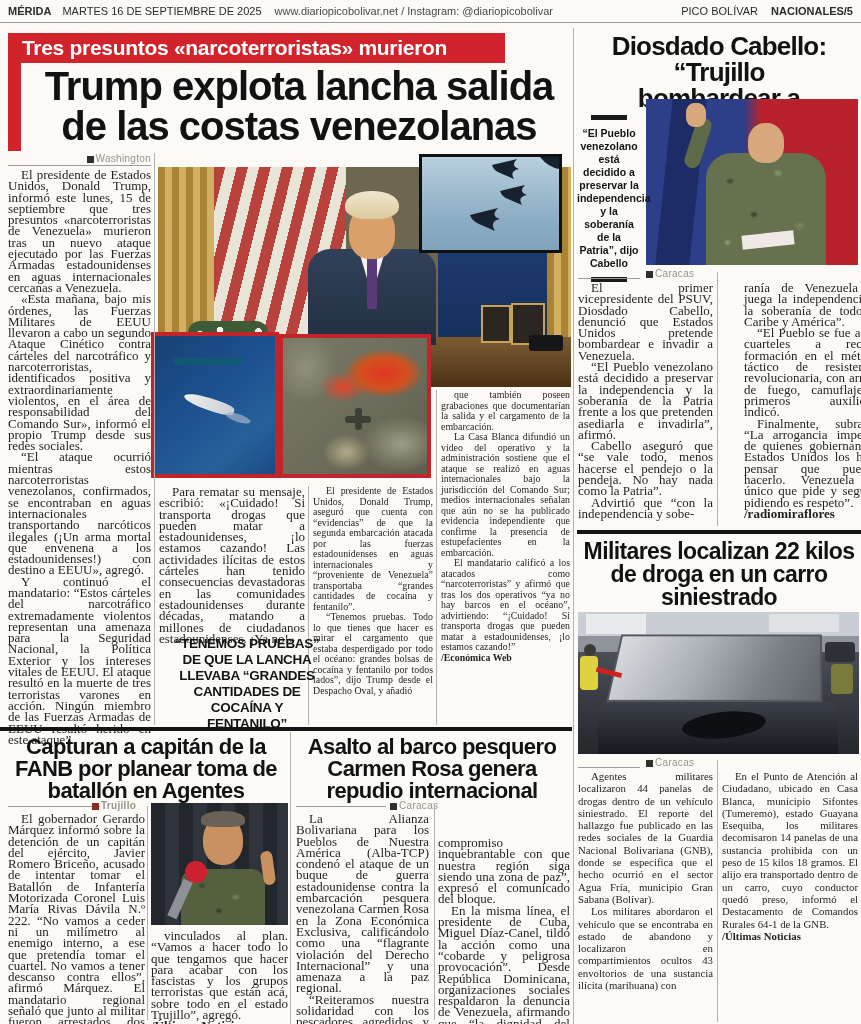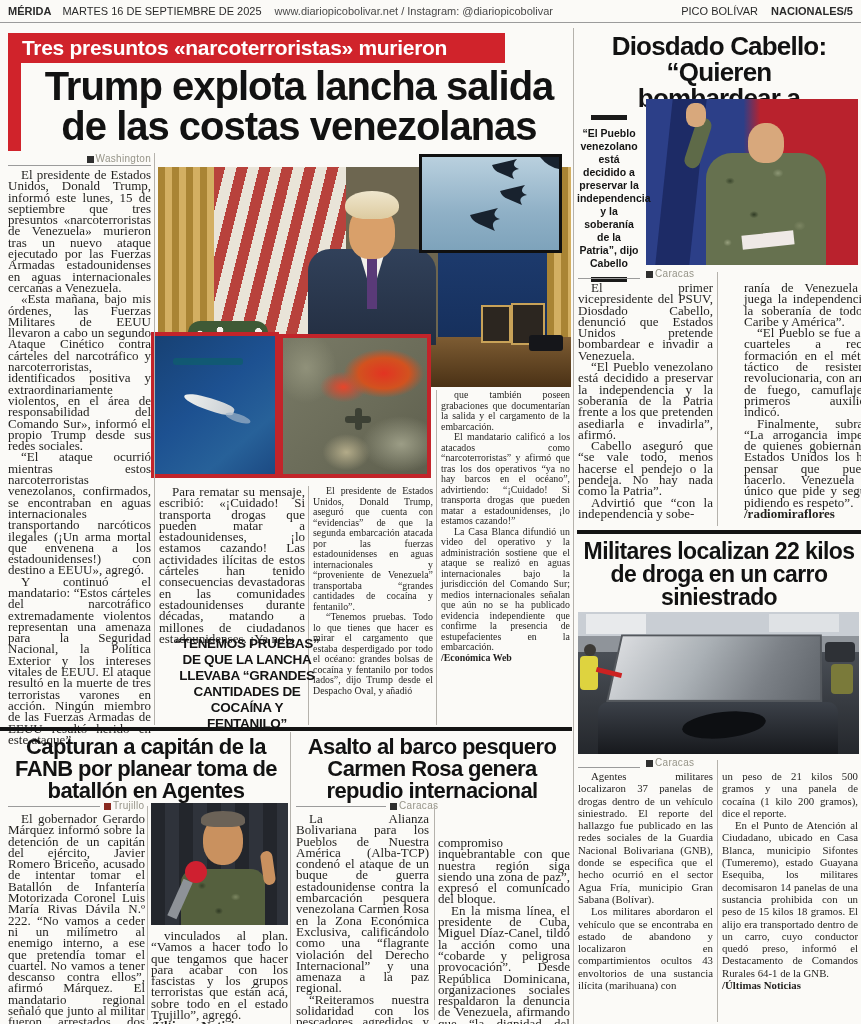--- a/index.html
+++ b/index.html
@@ -143,30 +143,30 @@
     <span>“TENEMOS PRUEBAS” DE QUE LA LANCHA LLEVABA “GRANDES CANTIDADES DE COCAÍNA Y FENTANILO”</span>
   </div>
 
   <div class="abs bodycol small" style="left:313px;top:486px;width:120px;height:240px;">
     <p>El presidente de Estados Unidos, Donald Trump, aseguró que cuenta con “evidencias” de que la segunda embarcación atacada por las fuerzas estadounidenses en aguas internacionales y “proveniente de Venezuela” transportaba “grandes cantidades de cocaína y fentanilo”.</p>
     <p>“Tenemos pruebas. Todo lo que tienes que hacer es mirar el cargamento que estaba desperdigado por todo el océano: grandes bolsas de cocaína y fentanilo por todos lados”, dijo Trump desde el Despacho Oval, y añadió</p>
   </div>
 
   <div class="abs bodycol small" style="left:441px;top:390px;width:129px;height:336px;">
     <p>que también poseen grabaciones que documentarían la salida y el cargamento de la embarcación.</p>
+    <p>La Casa Blanca difundió un video del operativo y la administración sostiene que el ataque se realizó en aguas internacionales bajo la jurisdicción del Comando Sur; medios internacionales señalan que aún no se ha publicado evidencia independiente que confirme la presencia de estupefacientes en la embarcación.</p>
     <p>El mandatario calificó a los atacados como “narcoterroristas” y afirmó que tras los dos operativos “ya no hay barcos en el océano”, advirtiendo: “¡Cuidado! Si transporta drogas que pueden matar a estadounidenses, ¡lo estamos cazando!”</p>
-    <p>La Casa Blanca difundió un video del operativo y la administración sostiene que el ataque se realizó en aguas internacionales bajo la jurisdicción del Comando Sur; medios internacionales señalan que aún no se ha publicado evidencia independiente que confirme la presencia de estupefacientes en la embarcación.</p>
     <p class="byline">/Económica Web</p>
   </div>
 
   <div class="abs thick-rule" style="left:0;top:727px;width:572px;height:4px;"></div>
 
   <div class="abs headline hl-sub" style="left:6px;top:736px;width:280px;">Capturan a  capitán de la FANB por planear toma de batallón en Agentes</div>
   <div class="abs rule" style="left:8px;top:806px;width:92px;height:1px;"></div>
-  <div class="abs dateline" style="left:104px;top:800px;">
+  <div class="abs dateline" style="left:92px;top:800px;font-weight:bold;">
     <span class="sq" style="background:#8a2a20;"></span><span>Trujillo</span>
   </div>
   <div class="abs bodycol" style="left:8px;top:813px;width:137px;height:208px;">
     <p>El gobernador Gerardo Márquez informó sobre la detención de un capitán del ejército, Javier Romero Briceño, acusado de intentar tomar el Batallón de Infantería Motorizada Coronel Luis María Rivas Dávila N.º 222. “No vamos a ceder ni un milímetro al enemigo interno, a ese que pretendía tomar el cuartel. No vamos a tener descanso contra ellos”, afirmó Márquez. El mandatario regional señaló que junto al militar fueron arrestados dos médicos trujillanos, presuntamente</p>
   </div>
 
   <div class="abs photo" style="left:151px;top:803px;width:137px;height:122px;background:repeating-linear-gradient(90deg,#23262c 0 14px,#2f333b 14px 28px);">
     <div class="abs" style="left:30px;bottom:0;width:84px;height:56px;background:radial-gradient(7px 6px at 25% 30%,#37422a,transparent 60%),radial-gradient(8px 6px at 65% 50%,#7c8661,transparent 60%),radial-gradient(7px 6px at 45% 75%,#2e3823,transparent 60%),#55603e;border-radius:14px 14px 0 0;"></div>
     <div class="abs" style="left:52px;top:14px;width:40px;height:48px;background:#c9915f;border-radius:46%;"></div>
     <div class="abs" style="left:50px;top:8px;width:44px;height:16px;background:#6b6257;border-radius:50% 50% 30% 30%;"></div>
@@ -191,21 +191,21 @@
     <p>“Reiteramos nuestra solidaridad con los pescadores agredidos y nuestro</p>
   </div>
   <div class="abs vline" style="left:434px;top:806px;height:214px;"></div>
   <div class="abs bodycol" style="left:438px;top:813px;width:132px;height:208px;">
     <p style="text-indent:0;margin-top:24px;">compromiso inquebrantable con que nuestra región siga siendo una zona de paz”, expresó el comunicado del bloque.</p>
     <p>En la misma línea, el presidente de Cuba, Miguel Díaz-Canel, tildó la acción como una “cobarde y peligrosa provocación”. Desde República Dominicana, organizaciones sociales respaldaron la denuncia de Venezuela, afirmando que “la dignidad del pueblo venezolano no se negocia ni se doblega”.</p>
     <p class="byline">/Últimas Noticias</p>
   </div>
 
   <div class="abs headline hl-cab" style="left:577px;top:33px;width:284px;">
-    <div>Diosdado Cabello: “Quieren</div>
+    <div>Diosdado Cabello: “Trujillo</div>
     <div>bombardear a Venezuela”</div>
   </div>
 
   <div class="abs photo" style="left:646px;top:99px;width:212px;height:166px;background:linear-gradient(90deg,#2c3f88 0 46%,#b9222d 54%);">
     <div class="abs" style="left:18px;top:0;width:34px;height:100%;background:#1d2b66;transform:skewX(-6deg);"></div>
     <div class="abs" style="left:60px;bottom:0;width:120px;height:112px;background:radial-gradient(8px 6px at 20% 25%,#39452c,transparent 60%),radial-gradient(9px 7px at 60% 18%,#8d9775,transparent 60%),radial-gradient(8px 6px at 40% 55%,#2f3a24,transparent 60%),radial-gradient(10px 8px at 78% 65%,#7d8663,transparent 60%),radial-gradient(7px 6px at 18% 80%,#98a07e,transparent 60%),#66714f;border-radius:26px 26px 0 0;"></div>
     <div class="abs" style="left:44px;top:18px;width:16px;height:52px;background:#5e6a48;border-radius:8px;transform:rotate(18deg);"></div>
     <div class="abs" style="left:40px;top:4px;width:20px;height:24px;background:#d8a87c;border-radius:40%;"></div>
     <div class="abs" style="left:102px;top:24px;width:36px;height:40px;background:#d8a87c;border-radius:46% 46% 42% 42%;"></div>
     <div class="abs" style="left:96px;bottom:18px;width:52px;height:14px;background:#efe9e6;transform:rotate(-6deg);"></div>
@@ -248,23 +248,22 @@
     <div class="abs" style="left:6px;top:32px;width:12px;height:12px;background:#3c3a36;border-radius:50%;"></div>
     <div class="abs" style="left:18px;top:58px;width:26px;height:5px;background:#c22;transform:rotate(14deg);"></div>
     <div class="abs" style="right:6px;top:52px;width:22px;height:30px;background:#7a7a3a;border-radius:4px;"></div>
     <div class="abs" style="right:4px;top:30px;width:30px;height:20px;background:#2e3136;border-radius:4px;"></div>
   </div>
   <div class="abs dateline" style="left:646px;top:757px;">
     <span class="sq"></span><span>Caracas</span>
   </div>
   <div class="abs rule" style="left:578px;top:767px;width:62px;height:1px;"></div>
   <div class="abs bodycol mil" style="left:578px;top:770px;width:135px;height:252px;">
-    <p>Agentes militares localizaron 37 panelas de drogas dentro de un vehículo siniestrado. El reporte del hallazgo fue publicado en las redes sociales de la Guardia Nacional Bolivariana (GNB), donde se especifica que el hecho ocurrió en el sector Agua Fría, municipio Gran Sabana (Bolívar).</p>
+    <p>Agentes militares localizaron 44 panelas de drogas dentro de un vehículo siniestrado. El reporte del hallazgo fue publicado en las redes sociales de la Guardia Nacional Bolivariana (GNB), donde se especifica que el hecho ocurrió en el sector Agua Fría, municipio Gran Sabana (Bolívar).</p>
     <p>Los militares abordaron el vehículo que se encontraba en estado de abandono y localizaron en compartimientos ocultos 43 envoltorios de una sustancia ilícita (marihuana) con</p>
   </div>
   <div class="abs vline" style="left:717px;top:760px;height:262px;"></div>
   <div class="abs bodycol mil" style="left:722px;top:770px;width:136px;height:252px;">
-    <p style="text-indent:0;">un peso de 21 kilos 500 gramos y una panela de cocaína (1 kilo 200 gramos), dice el reporte.</p>
     <p>En el Punto de Atención al Ciudadano, ubicado en Casa Blanca, municipio Sifontes (Tumeremo), estado Guayana Esequiba, los militares decomisaron 14 panelas de una sustancia prohibida con un peso de 15 kilos 18 gramos. El alijo era transportado dentro de un carro, cuyo conductor quedó preso, informó el Destacamento de Comandos Rurales 64-1 de la GNB.</p>
     <p class="byline">/Últimas Noticias</p>
   </div>
 
 </div>
 
 </body></html>

